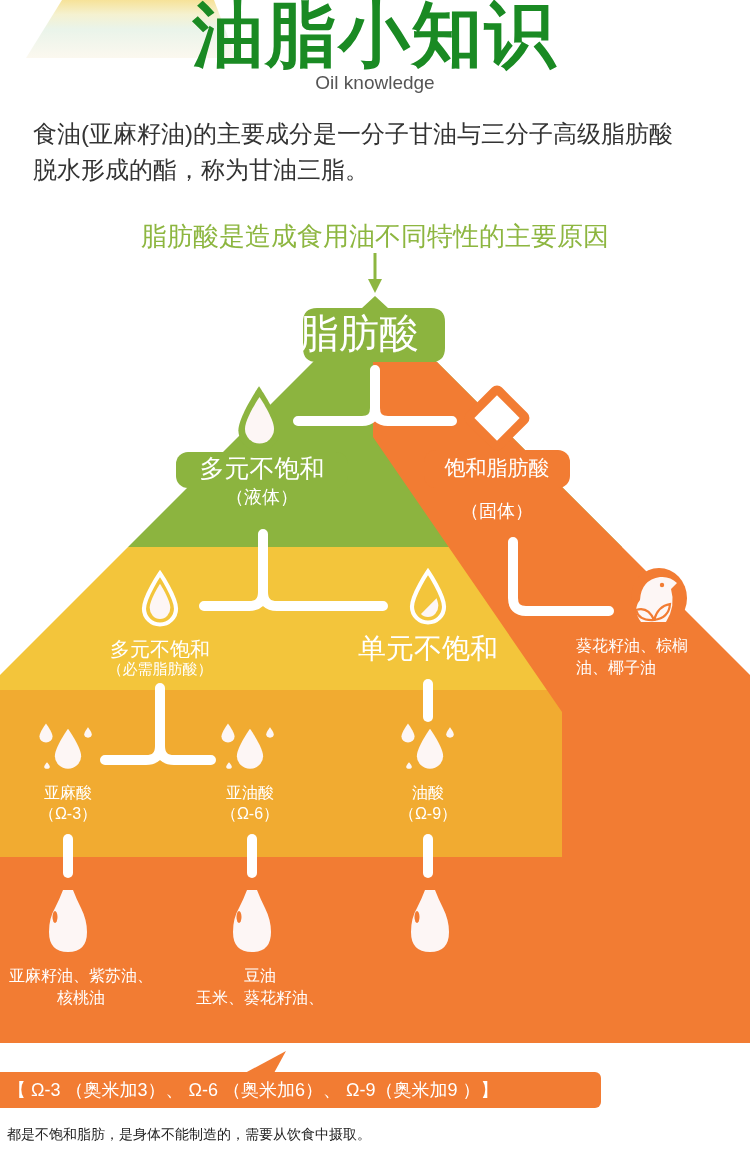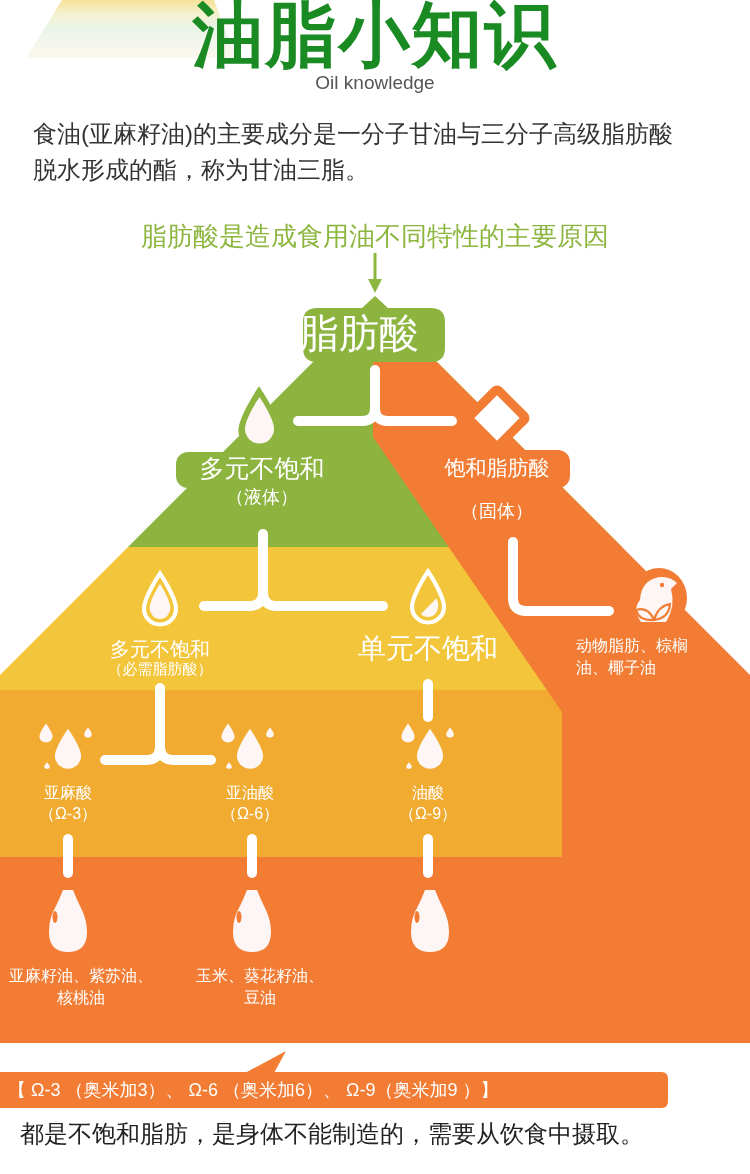--- a/index.html
+++ b/index.html
@@ -35,24 +35,24 @@
     #sat-label{left:397px;width:200px;top:451px;font-size:21px;line-height:34px;}
     #sat-state{left:397px;width:200px;top:483px;font-size:18px;line-height:24px;margin-top:16px;}
     #poly-label{left:60px;width:200px;top:636px;font-size:20px;line-height:26px;}
     #poly-note{left:60px;width:200px;top:661px;font-size:15px;line-height:16px;}
     #mono-label{left:328px;width:200px;top:636px;font-size:28px;line-height:26px;}
     #sat-sources{left:576px;top:635px;font-size:16px;line-height:22px;}
     .acid-name{width:160px;font-size:16px;line-height:22px;top:782px;}
     .acid-omega{width:160px;font-size:16px;line-height:22px;top:803px;}
     .acid-src{width:200px;font-size:16px;line-height:22px;top:965px;}
 
-    #bubble{position:absolute;z-index:2;left:0;top:1072px;width:668px;height:36px;
+    #bubble{position:absolute;z-index:2;left:0;top:1072px;width:601px;height:36px;
             background:var(--tier-orange);border-radius:0 6px 6px 0;text-decoration:underline;}
     #bubble-text{position:absolute;left:8px;top:0;font-size:18px;line-height:36px;color:#ffffff;white-space:nowrap;}
-    #footer-note{left:20px;top:1121px;font-size:24px;line-height:26px;color:#222222;}
+    #footer-note{left:7px;top:1121px;font-size:14px;line-height:26px;color:#222222;}
   </style>
 </head>
 <body>
 
 <svg class="art" width="750" height="1174" viewBox="0 0 750 1174">
   <defs>
     <linearGradient id="photoGrad" x1="0" y1="0" x2="0" y2="1">
       <stop offset="0" stop-color="#F5DD86"></stop>
       <stop offset="0.25" stop-color="#F3EFC8"></stop>
       <stop offset="0.5" stop-color="#E6F2E6"></stop>
@@ -170,42 +170,42 @@
 
 <div id="root-label" class="t c white">脂肪酸</div>
 
 <div id="unsat-label" class="t c white">多元不饱和</div>
 <div id="unsat-state" class="t c white">（液体）</div>
 
 <div id="sat-label" class="t c white">饱和脂肪酸</div>
 <div id="sat-state" class="t c white">（固体）</div>
 
 <div id="sat-sources" class="t white">
-  <div>动物脂肪、棕榈</div>
+  <div>葵花籽油、棕榈</div>
   <div>油、椰子油</div>
 </div>
 
 <div id="poly-label" class="t c white">多元不饱和</div>
 <div id="poly-note" class="t c white">（必需脂肪酸）</div>
 <div id="mono-label" class="t c white">单元不饱和</div>
 
 <div class="t c white acid-name" style="left:-12px">亚麻酸</div>
 <div class="t c white acid-omega" style="left:-12px">（Ω-3）</div>
 <div class="t c white acid-name" style="left:170px">亚油酸</div>
 <div class="t c white acid-omega" style="left:170px">（Ω-6）</div>
 <div class="t c white acid-name" style="left:348px">油酸</div>
 <div class="t c white acid-omega" style="left:348px">（Ω-9）</div>
 
 <div class="t c white acid-src" style="left:-19px">
   <div>亚麻籽油、紫苏油、</div>
   <div>核桃油</div>
 </div>
 <div class="t c white acid-src" style="left:160px">
+  <div>豆油</div>
   <div>玉米、葵花籽油、</div>
-  <div>豆油</div>
 </div>
 <div class="t c white acid-src" style="left:346px">
 </div>
 
 <div id="bubble">
   <span id="bubble-text">【 Ω-3 （奥米加3）、 Ω-6 （奥米加6）、 Ω-9（奥米加9 ）】</span>
 </div>
 <div id="footer-note" class="t">都是不饱和脂肪，是身体不能制造的，需要从饮食中摄取。</div>
 
 </body></html>

